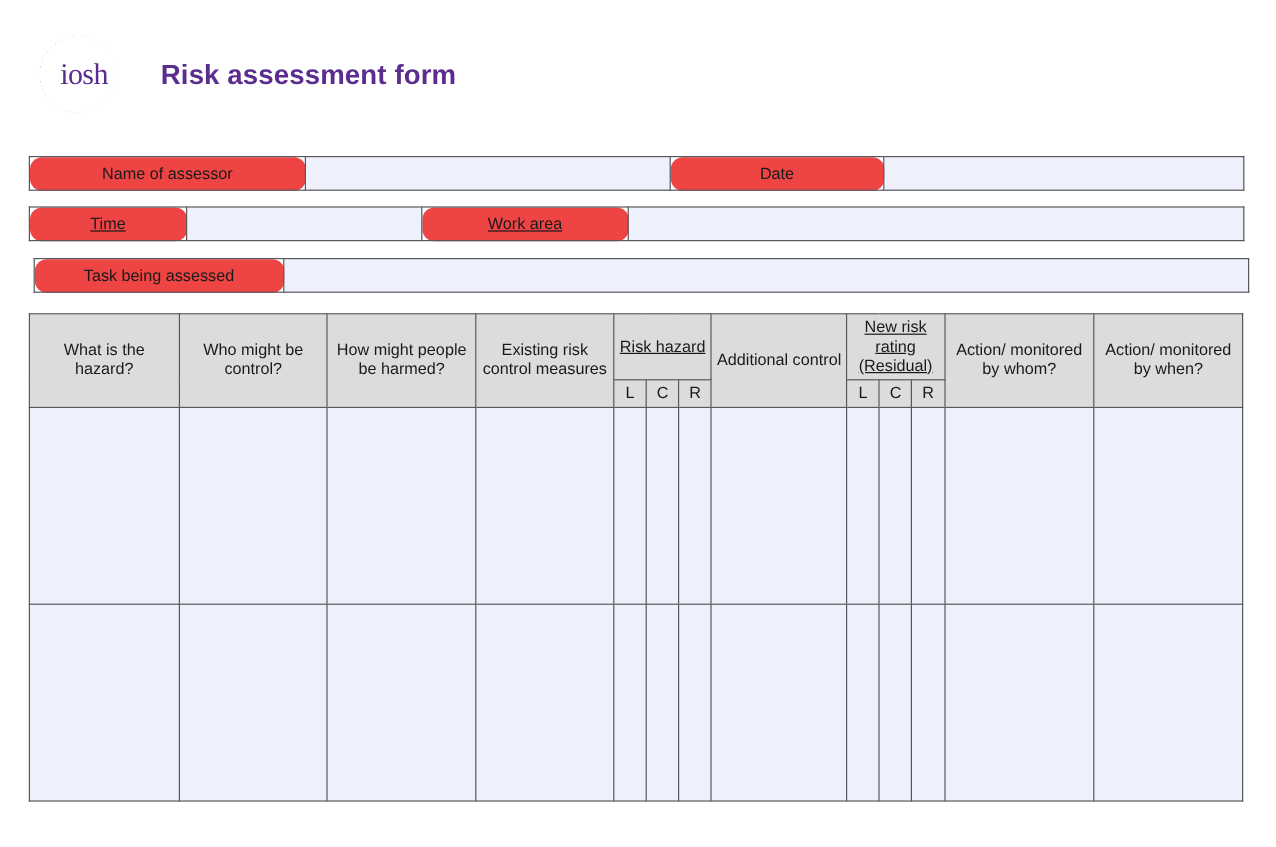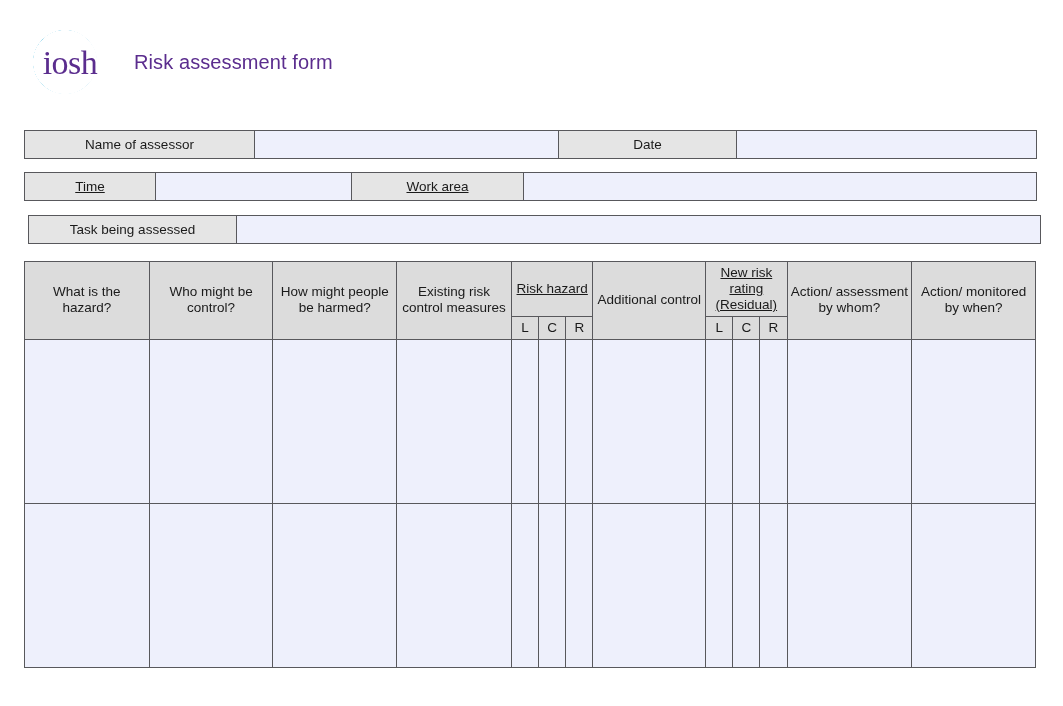--- a/index.html
+++ b/index.html
@@ -42,52 +42,52 @@
   }
   #logo-text {
     position: absolute;
     left: 0; top: 0;
     width: 78px; height: 72px;
     display: flex;
     align-items: center;
     justify-content: center;
     color: #5b2d8e;
     font-family: "Liberation Serif", serif;
-    font-size: 34px;
+    font-size: 25px;
     font-weight: 400;
     letter-spacing: -0.5px;
     padding-left: 2px;
     padding-top: 2px;
   }
   #form-title {
     margin-left: 26px;
     color: #5b2d8e;
-    font-size: 20px;
-    font-weight: normal;
+    font-size: 23px;
+    font-weight: bold;
     letter-spacing: 0.1px;
     white-space: nowrap;
   }
 
   
   .ftable {
     position: absolute;
     border-collapse: collapse;
     table-layout: fixed;
     font-size: 13.5px;
     color: #1a1a1a;
   }
   .ftable td, .ftable th {
     border: 1.6px solid #58585c;
     padding: 0;
     font-weight: normal;
     text-align: center;
     vertical-align: middle;
     line-height: 1.18;
   }
-  .lbl { background: #e5e5e5; }
+  .lbl { background: #ef4444; border-radius: 10px; }
   .fill { background: #eef0fc; }
 
   
   #t-row1 { left: 24px; top: 130px; width: 1012px; }
   #t-row1 td { height: 28px; }
   #t-row2 { left: 24px; top: 172px; width: 1012px; }
   #t-row2 td { height: 28px; text-decoration: underline; }
   #t-row3 { left: 28px; top: 215px; width: 1012px; }
   #t-row3 td { height: 28px; }
 
@@ -177,21 +177,21 @@
     </colgroup>
     <thead>
       <tr>
         <th class="tall" rowspan="2">What is the hazard?</th>
         <th rowspan="2">Who might be control?</th>
         <th rowspan="2">How might people be harmed?</th>
         <th rowspan="2">Existing risk control measures</th>
         <th class="grp" colspan="3">Risk hazard</th>
         <th rowspan="2">Additional control</th>
         <th class="grp" colspan="3">New risk rating (Residual)</th>
-        <th rowspan="2">Action/ assessment by whom?</th>
+        <th rowspan="2">Action/ monitored by whom?</th>
         <th rowspan="2">Action/ monitored by when?</th>
       </tr>
       <tr>
         <th class="sub">L</th>
         <th class="sub">C</th>
         <th class="sub">R</th>
         <th class="sub">L</th>
         <th class="sub">C</th>
         <th class="sub">R</th>
       </tr>

